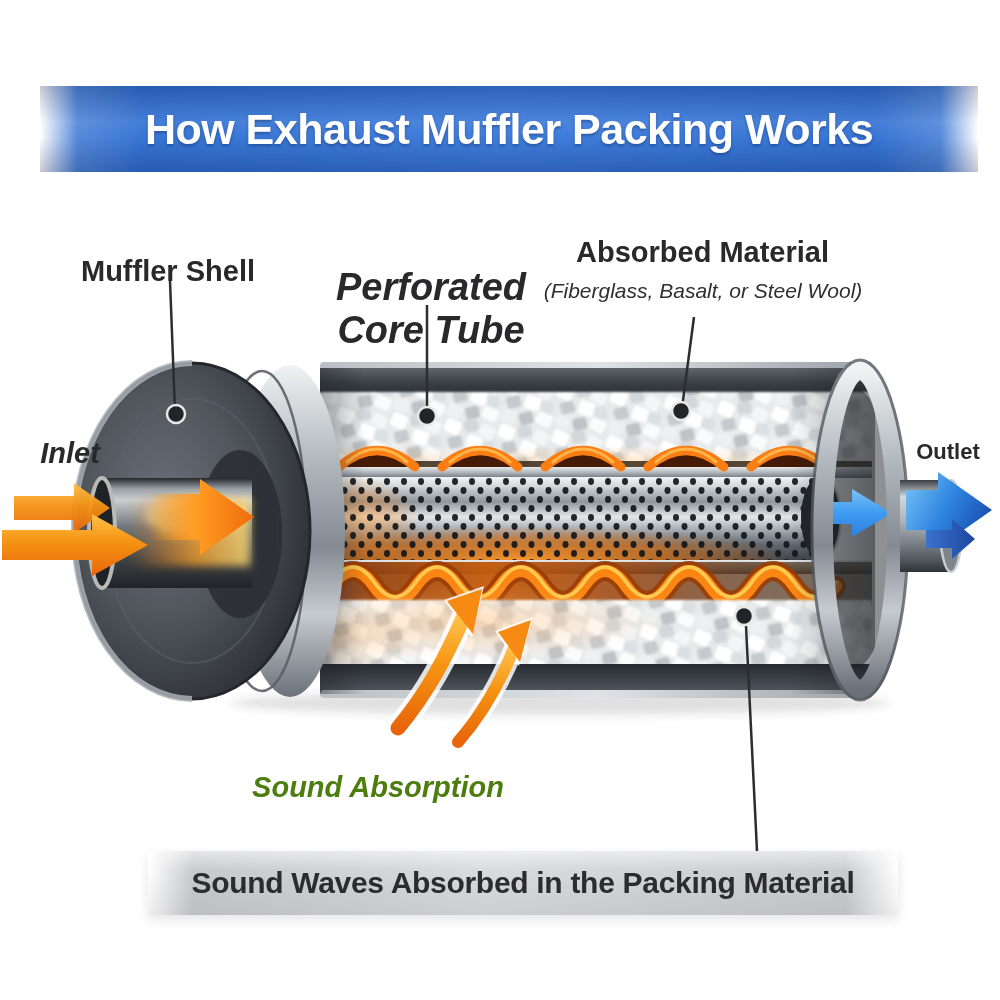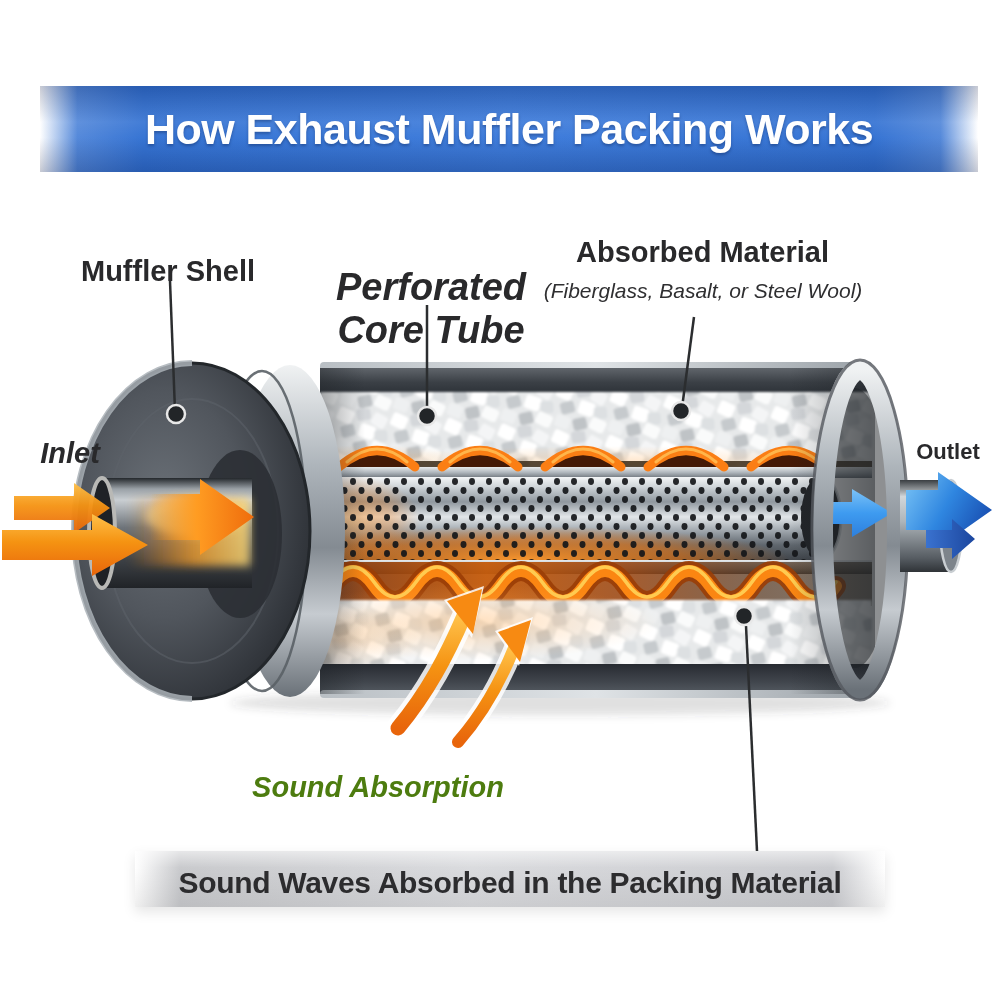--- a/index.html
+++ b/index.html
@@ -19,21 +19,21 @@
     background:linear-gradient(180deg, rgba(10,20,60,.22) 0%, rgba(255,255,255,.10) 42%,
       rgba(255,255,255,.04) 60%, rgba(10,20,60,.22) 100%);
   }
   .title-text{
     position:absolute;inset:0;color:#ffffff;font-size:43px;font-weight:700;
     line-height:86px;text-align:center;letter-spacing:-.5px;
     text-shadow:0 2px 3px rgba(10,25,70,.35);
   }
   .subtle{font-weight:400;}
   .bottom-banner{
-    position:absolute;left:135px;top:851px;width:750px;height:56px;
+    position:absolute;left:148px;top:851px;width:750px;height:64px;
     background:
       linear-gradient(180deg, rgba(255,255,255,.55) 0%, rgba(255,255,255,0) 30%, rgba(0,0,0,.06) 100%),
       linear-gradient(90deg, rgba(205,206,209,0) 0%, #c9cacd 6%, #dadbde 45%, #cbccd0 93%, rgba(205,206,209,0) 100%);
     box-shadow:0 5px 12px rgba(0,0,0,.10);
   }
   .bottom-banner .txt{
     position:absolute;inset:0;line-height:64px;text-align:center;
     font-size:30px;font-weight:700;color:#2c2c2e;letter-spacing:-.3px;
   }
 </style>

